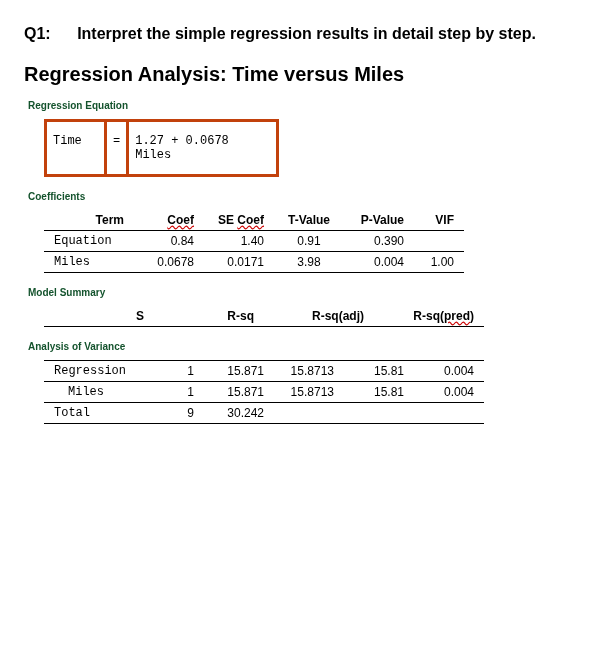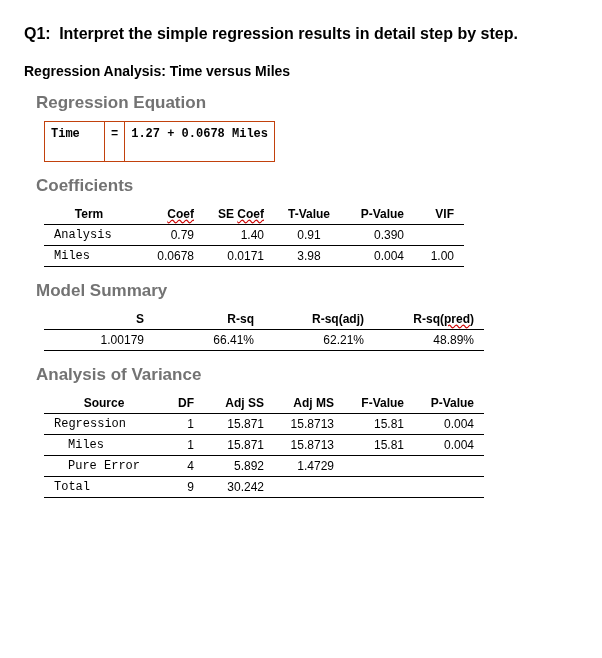--- a/index.html
+++ b/index.html
@@ -11,50 +11,49 @@
       color: #000;
       font-size: 14px;
     }
     .question {
       font-size: 16px;
       font-weight: bold;
       margin: 0 0 8px 0;
       line-height: 1.8;
     }
     .q-label { display:inline; }
-    .q-text { display:inline; margin-left: 4px;}
+    .q-text { display:inline; margin-left: 22px;}
     .analysis-title {
-      font-size: 14px;
+      font-size: 20px;
       font-weight: bold;
       margin: 14px 0 12px 0;
     }
     .section-title {
-      color: #737373;
+      color: #14532d;
       font-weight: bold;
-      font-size: 17px;
-      margin: 14px 0 8px 12px;
+      font-size: 10px;
+      margin: 14px 0 8px 4px;
     }
     .wavy {
       text-decoration-line: underline;
       text-decoration-style: wavy;
       text-decoration-color: #c00;
     }
     
     .eq-table {
       border-collapse: collapse;
       margin: 4px 0 6px 20px;
       font-family: "Courier New", monospace;
       font-size: 12px;
     }
     .eq-table td {
-      border: 1px solid #c2410c;
-      padding: 5px 6px;
+      border: 3px solid #c2410c;
+      padding: 12px 6px;
       vertical-align: top;
       height: 40px;
-      font-weight: bold;
     }
     .eq-table td.eq-resp { width: 60px; }
     .eq-table td.eq-eq { width: 18px; text-align:center; }
     .eq-table td.eq-expr { width: 150px; }
     
     table.dtable {
       border-collapse: collapse;
       margin: 4px 0 6px 20px;
       font-size: 12px;
     }
@@ -64,21 +63,21 @@
       border-left: none;
       border-right: none;
       padding: 3px 10px;
     }
     table.dtable th {
       font-weight: bold;
       text-align: right;
       border-top: none;
       border-bottom: 1.5px solid #000;
     }
-    table.dtable th.lefthead { text-align: center; }
+    table.dtable th.lefthead { text-align: right; }
     table.dtable td { text-align: right; }
     table.dtable td.leftcell { text-align: left; font-family: "Courier New", monospace; }
     table.dtable tr:last-child td { border-bottom: 1.5px solid #000; }
     
     .coef-table td.leftcell, .coef-table th.lefthead { width: 90px; }
     .coef-table .c { width: 70px; }
     .coef-table .se { width: 70px; }
     .coef-table .tv { width: 70px; text-align: center; }
     .coef-table .pv { width: 70px; }
     .coef-table .vif { width: 50px; }
@@ -123,22 +122,22 @@
   <tbody>
       <tr>
     <th class="lefthead">Term</th>
     <th class="c"><span class="wavy">Coef</span></th>
     <th class="se"><span>SE <span class="wavy">Coef</span></span></th>
     <th class="tv">T-Value</th>
     <th class="pv">P-Value</th>
     <th class="vif">VIF</th>
   </tr>
   <tr>
-    <td class="leftcell">Analysis</td>
-    <td class="c">0.79</td>
+    <td class="leftcell">Equation</td>
+    <td class="c">0.84</td>
     <td class="se">1.40</td>
     <td class="tv">0.91</td>
     <td class="pv">0.390</td>
     <td class="vif"></td>
   </tr>
   <tr>
     <td class="leftcell">Miles</td>
     <td class="c">0.0678</td>
     <td class="se">0.0171</td>
     <td class="tv">3.98</td>
@@ -151,66 +150,44 @@
 <div class="section-title">Model Summary</div>
 
 <table class="dtable ms-table">
   <tbody>
       <tr>
     <th>S</th>
     <th>R-sq</th>
     <th>R-sq(adj)</th>
     <th><span>R-sq(<span class="wavy">pred</span>)</span></th>
   </tr>
-  <tr>
-    <td>1.00179</td>
-    <td>66.41%</td>
-    <td>62.21%</td>
-    <td>48.89%</td>
-  </tr>
 </tbody>
   </table>
 
 <div class="section-title">Analysis of Variance</div>
 
 <table class="dtable anova-table">
   <tbody>
-      <tr>
-    <th class="lefthead">Source</th>
-    <th class="df">DF</th>
-    <th class="ss">Adj SS</th>
-    <th class="ms">Adj MS</th>
-    <th class="fv">F-Value</th>
-    <th class="pv">P-Value</th>
-  </tr>
   <tr>
     <td class="leftcell">Regression</td>
     <td class="df">1</td>
     <td class="ss">15.871</td>
     <td class="ms">15.8713</td>
     <td class="fv">15.81</td>
     <td class="pv">0.004</td>
   </tr>
   <tr>
     <td class="leftcell indent1">Miles</td>
     <td class="df">1</td>
     <td class="ss">15.871</td>
     <td class="ms">15.8713</td>
     <td class="fv">15.81</td>
     <td class="pv">0.004</td>
   </tr>
   <tr>
-    <td class="leftcell indent1">Pure Error</td>
-    <td class="df">4</td>
-    <td class="ss">5.892</td>
-    <td class="ms">1.4729</td>
-    <td class="fv"></td>
-    <td class="pv"></td>
-  </tr>
-  <tr>
     <td class="leftcell">Total</td>
     <td class="df">9</td>
     <td class="ss">30.242</td>
     <td class="ms"></td>
     <td class="fv"></td>
     <td class="pv"></td>
   </tr>
 </tbody>
   </table>
 

